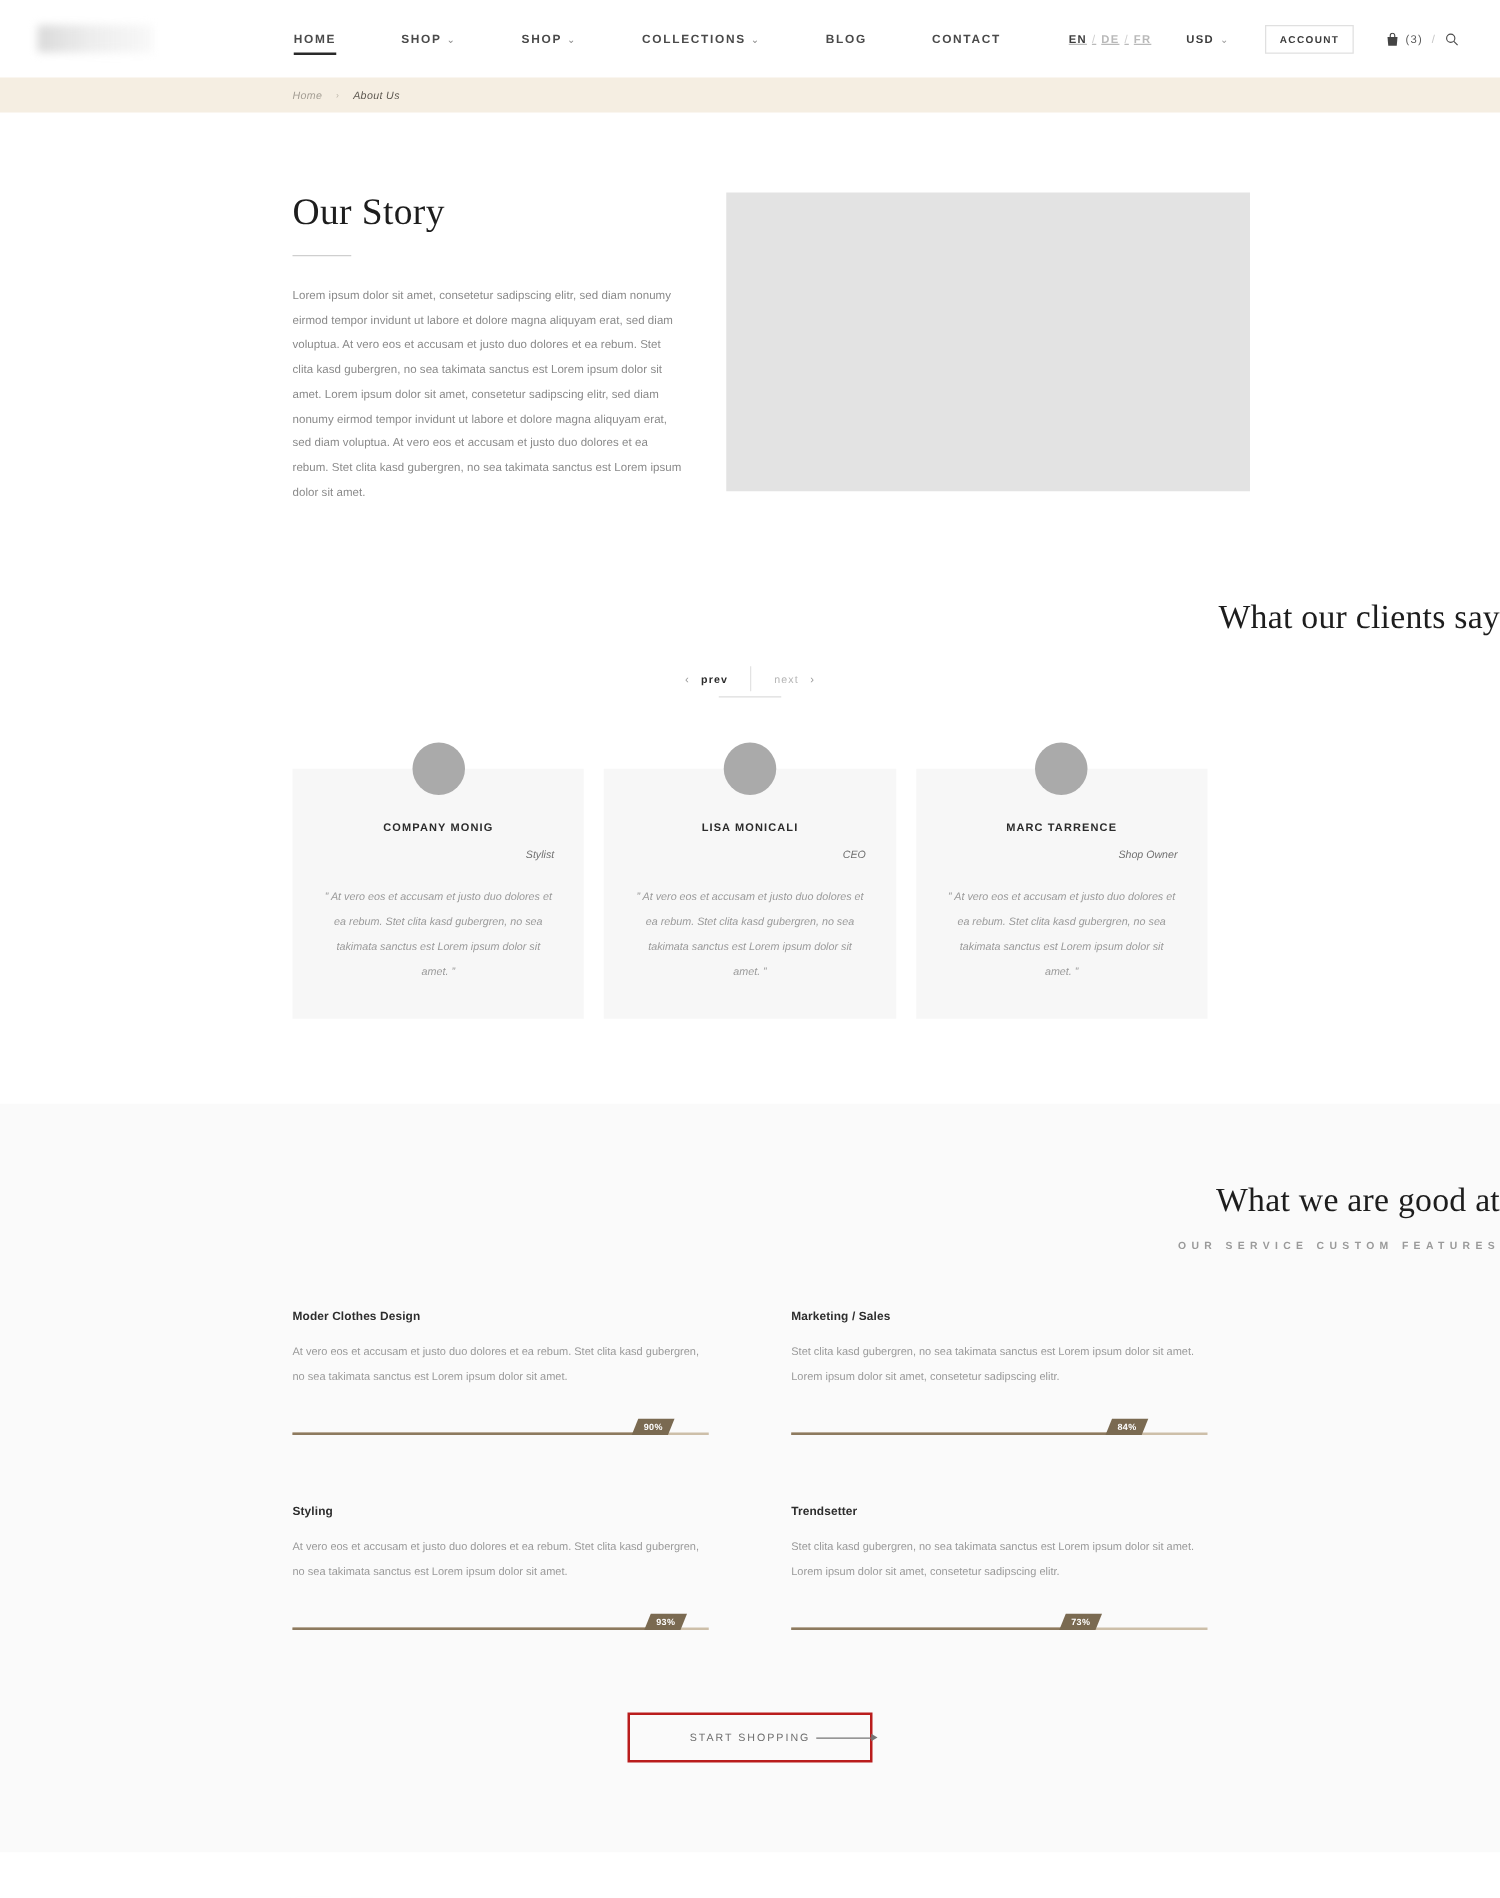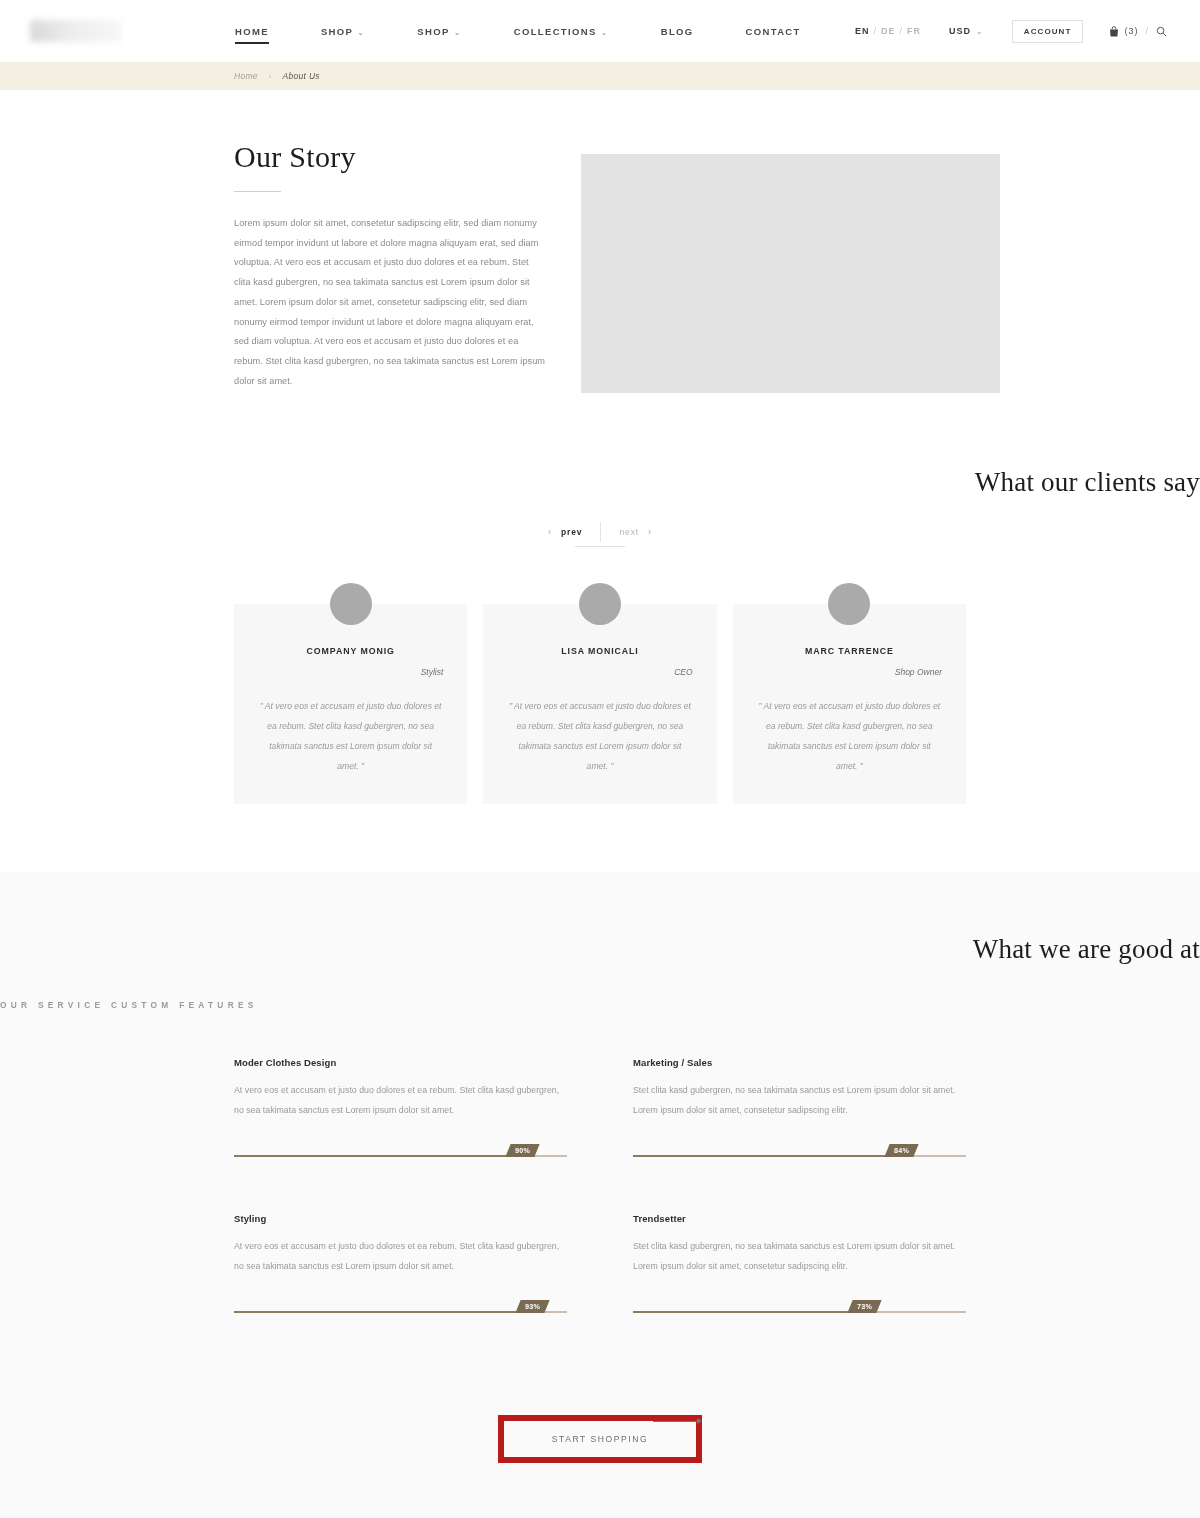--- a/index.html
+++ b/index.html
@@ -50,21 +50,21 @@
     background: #2a2a2a;
   }
   .header-right {
     margin-left: auto;
     display: flex;
     align-items: center;
     gap: 0;
     font-size: 9px;
     letter-spacing: 1px;
   }
-  .langs { display: flex; align-items: flex-start; color: #b9b9b9; font-weight: 600; }
+  .langs { display: flex; align-items: flex-start; color: #b9b9b9; font-weight: 600; text-decoration: underline; }
   .langs .sep { margin: 0 4px; color: #cfcfcf; font-weight: 400;}
   .langs .lang.active { color: #3c3c3c; }
   .currency { margin-left: 28px; color: #3c3c3c; font-weight: 600; display:flex; align-items:center;}
   .currency .caret { font-size: 8px; margin-left: 5px; color: #9b9b9b; font-weight:400; }
   .account-btn {
     margin-left: 28px;
     border: 1px solid #e0e0e0;
     background: #fff;
     padding: 6px 11px;
     font-size: 8px;
@@ -102,20 +102,21 @@
     width: 1200px;
   }
   .story-left { width: 313px; margin-left: 234px; }
   .story h1 {
     font-family: "Liberation Serif", serif;
     font-size: 30px;
     font-weight: 400;
     color: #1d1d1d;
     letter-spacing: .3px;
     line-height: 1;
+    margin-top: 13px;
   }
   .story .rule {
     width: 47px; height: 1px; background: #cfcfcf;
     margin: 19px 0 22px 0;
   }
   .story p {
     font-size: 9.2px;
     line-height: 19.7px;
     color: #8a8a8a;
     letter-spacing: .05px;
@@ -206,25 +207,25 @@
     margin-top: 19px;
   }
 
   
   .skills {
     background: #fafafa;
     margin-top: 68px;
     padding: 62px 0 72px 0;
   }
   .skills .sub {
-    text-align: left;
+    text-align: right;
     font-size: 8.3px;
     letter-spacing: 4.3px;
     color: #9a9a9a;
-    margin-top: 35px;
+    margin-top: 15px;
     font-weight: 600;
   }
   .skills-grid {
     display: grid;
     grid-template-columns: 1fr 1fr;
     column-gap: 66px;
     row-gap: 56px;
     padding: 0 234px;
     margin-top: 47px;
   }
@@ -275,29 +276,28 @@
   .bar-tag span { transform: skewX(22deg); }
 
   .shop-cta {
     display: flex;
     justify-content: center;
     align-items: center;
     margin-top: 66px;
     position: relative;
   }
   .shop-btn {
-    border: 6px solid #b91c1c;
+    border: 2px solid #b91c1c;
     background: transparent;
     padding: 13px 48px;
     font-size: 8.5px;
     letter-spacing: 1.6px;
     color: #6d6d6d;
     font-family: "Liberation Sans", sans-serif;
     cursor: pointer;
-    margin-top: 36px;
   }
   .cta-arrow {
     position: absolute;
     left: 50%;
     margin-left: 53px;
     display: flex;
     align-items: center;
   }
   .cta-arrow .line { width: 44px; height: 1px; background: #757575; }
   .cta-arrow .head {

